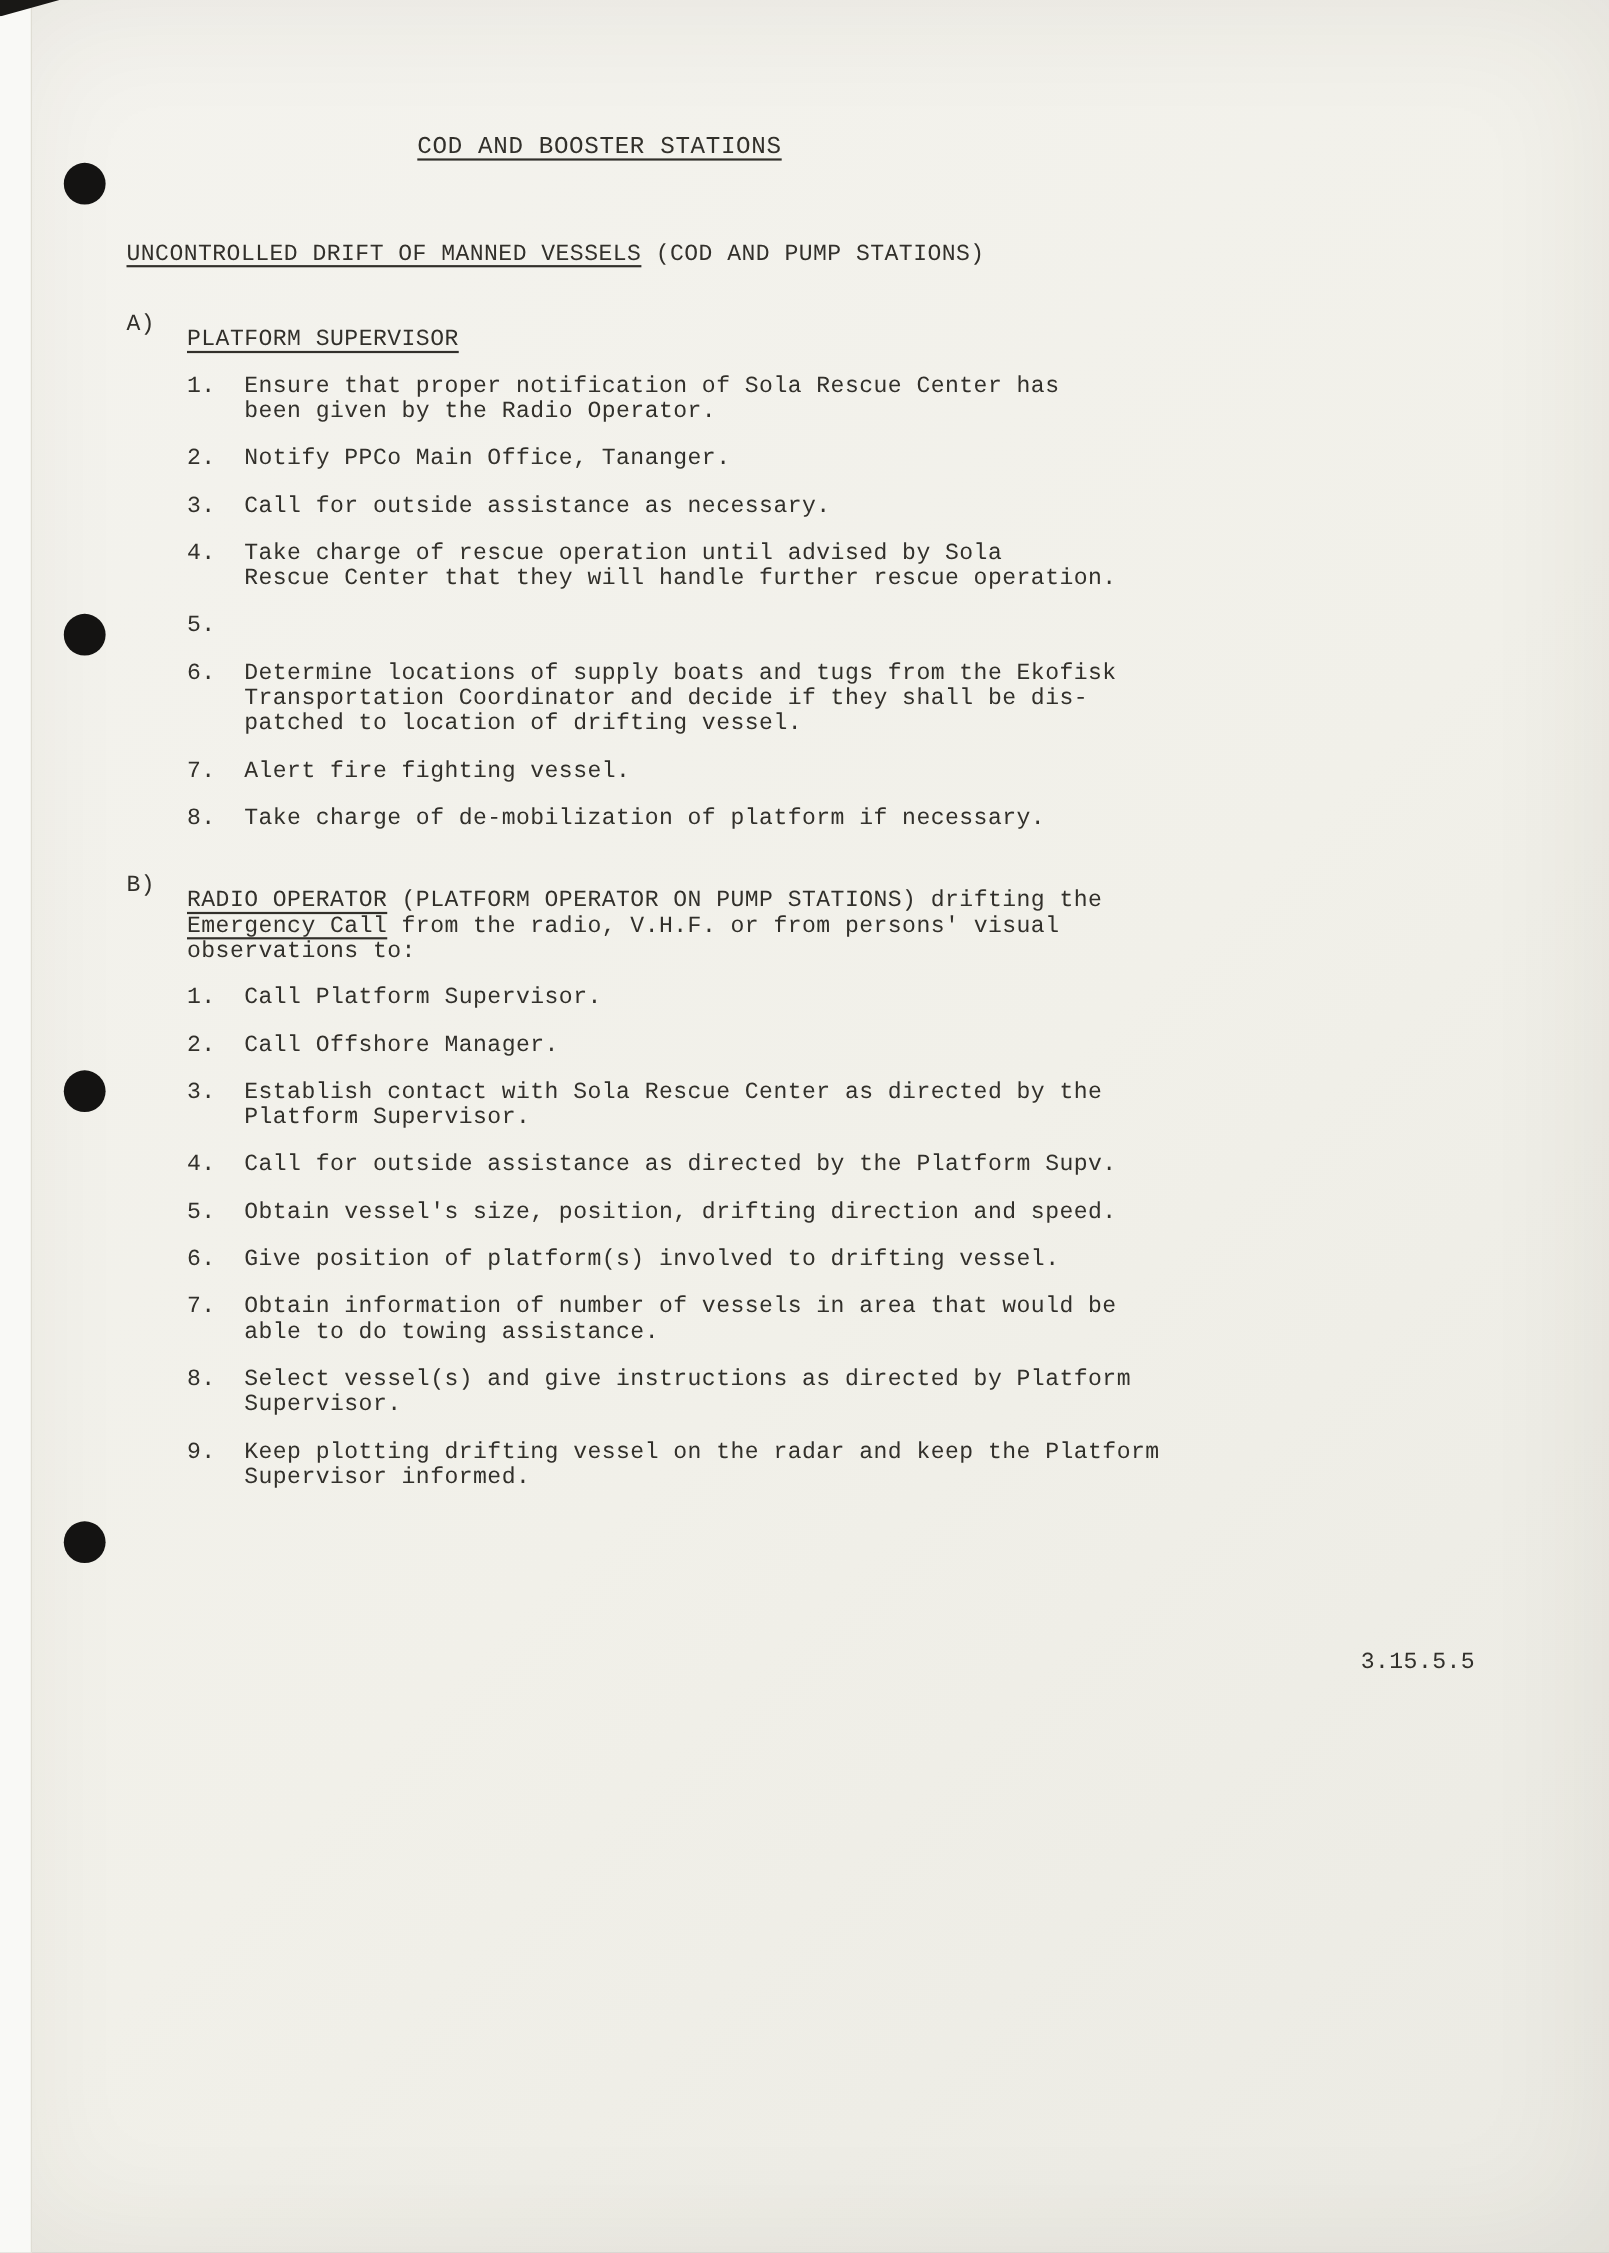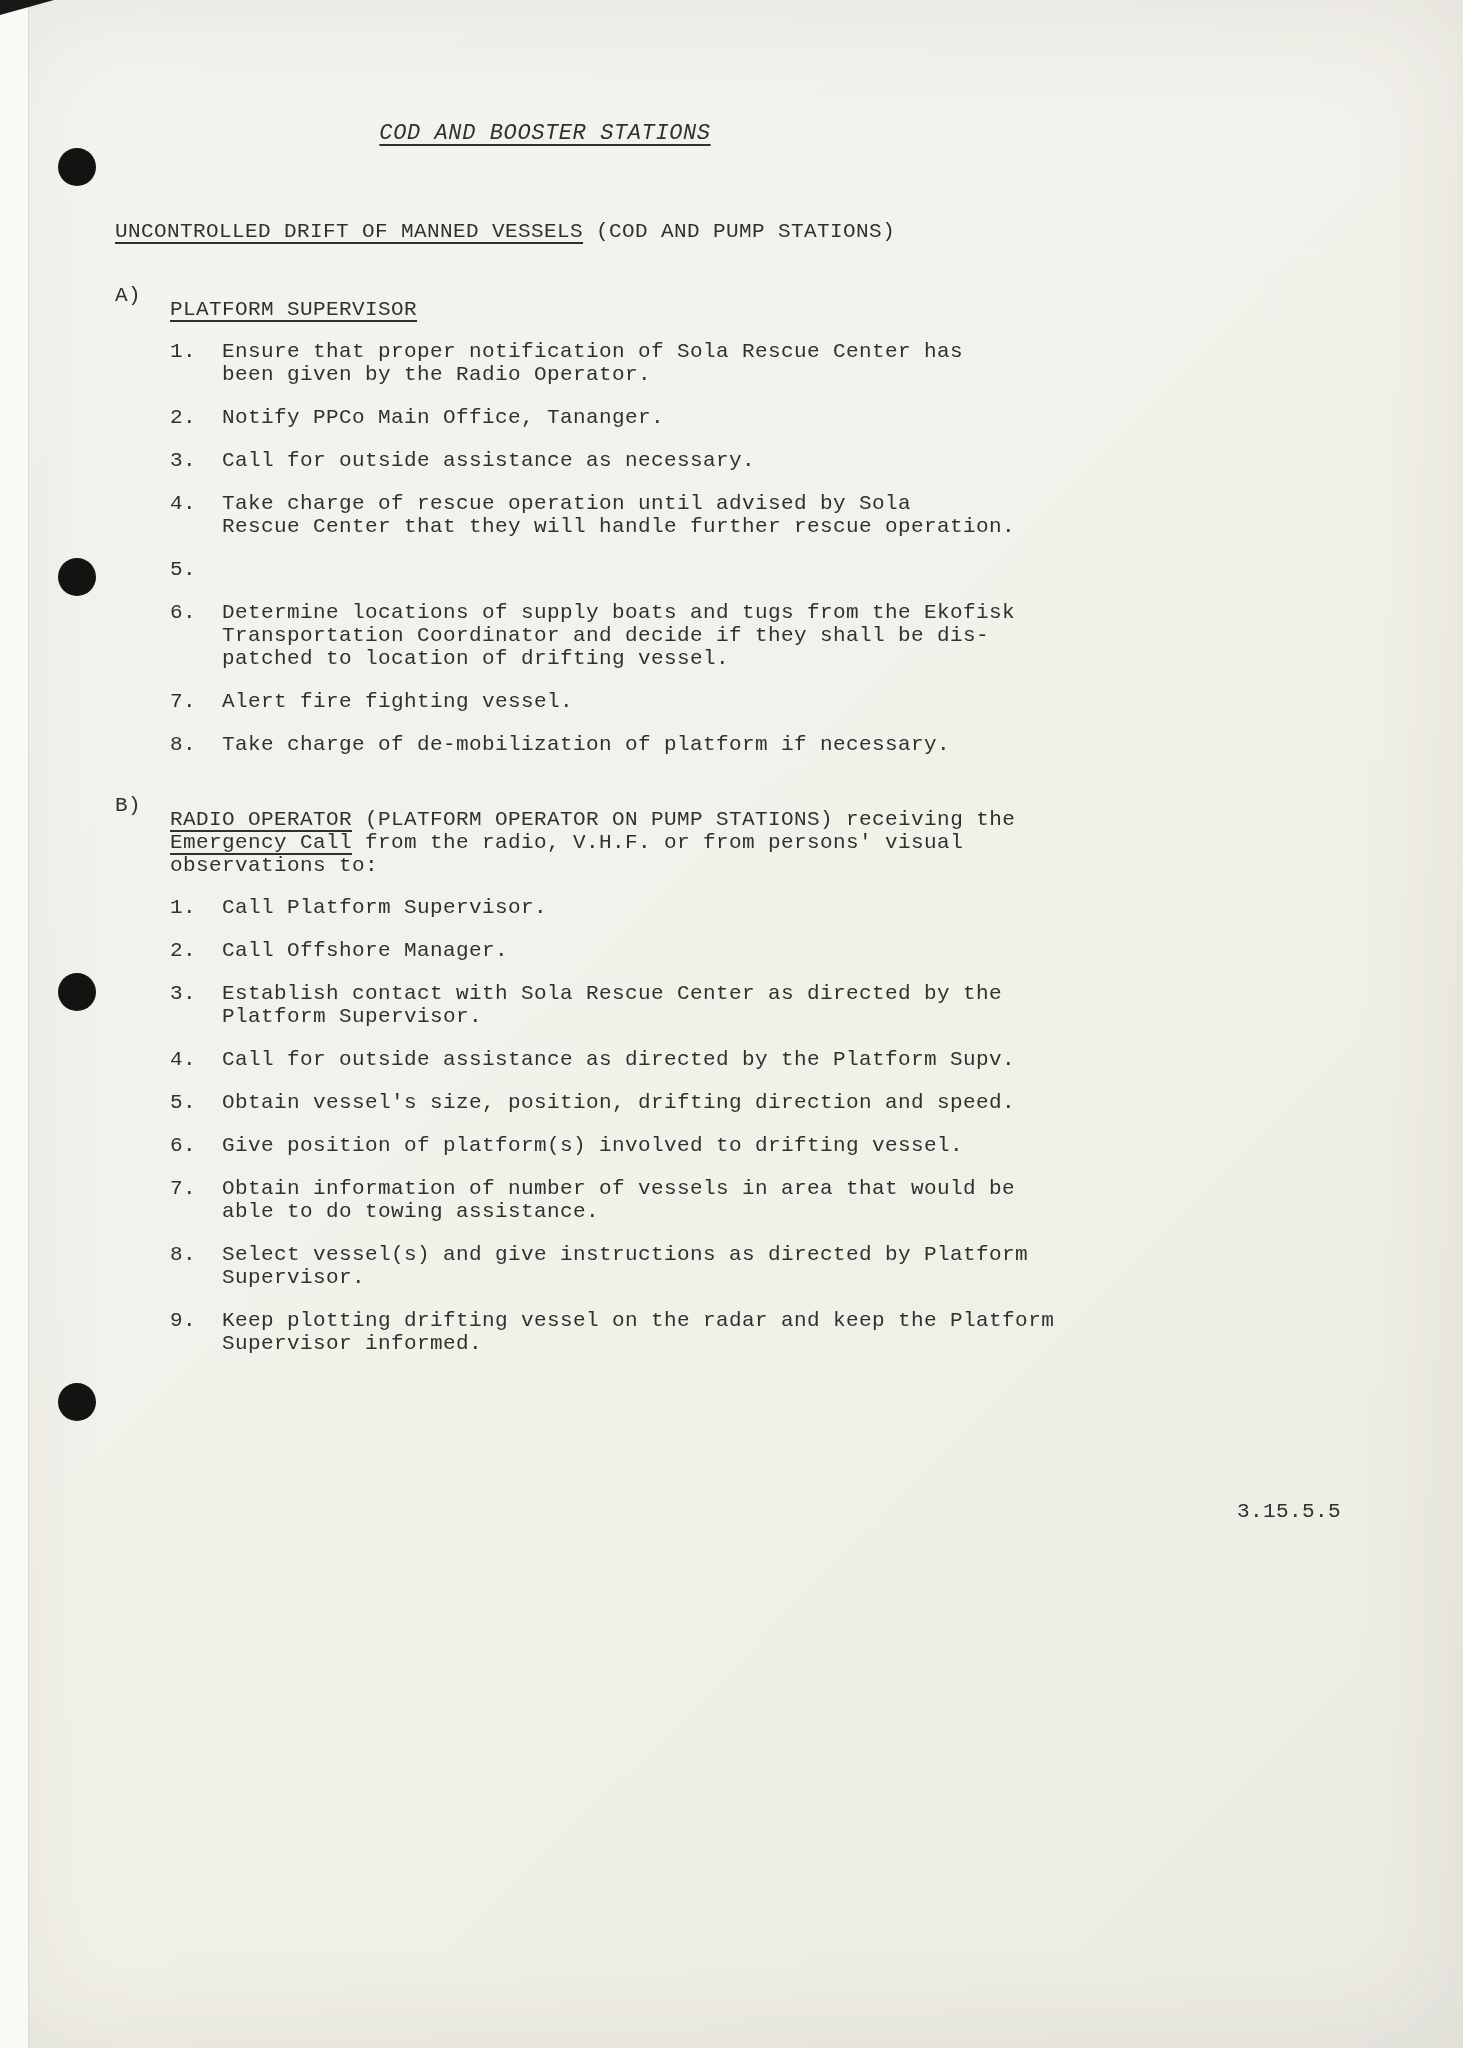--- a/index.html
+++ b/index.html
@@ -35,21 +35,20 @@
     position:absolute;left:115px;top:122px;width:1010px;
     font-size:21px;line-height:23px;letter-spacing:0.4px;
   }
   .title{
     width:860px;text-align:center;
     font-size:22px;letter-spacing:0.6px;
     margin:0 0 75px 0;
     text-decoration:underline;
     text-underline-offset:5px;
     text-decoration-thickness:1.5px;
-    font-style:italic;
   }
   .u{
     text-decoration:underline;
     text-underline-offset:5px;
     text-decoration-thickness:1.5px;
   }
   .heading{margin:0 0 41px 0;white-space:pre;}
   .section-head{display:flex;margin:0 0 19px 0;}
   .sec-label{width:55px;flex:none;}
   .sec-body{white-space:pre;margin-top:14px;}
@@ -131,21 +130,21 @@
           <div class="item">
             <span class="num">8.</span>
             <span class="text">Take charge of de-mobilization of platform if necessary.</span>
           </div>
         </div>
     </div>
 
     <div class="section section-b">
       <div class="section-head">
         <span class="sec-label">B)</span>
-        <span class="sec-body"><span class="u">RADIO OPERATOR</span><span> (PLATFORM OPERATOR ON PUMP STATIONS) receiving the
+        <span class="sec-body"><span class="u">RADIO OPERATOR</span><span> (PLATFORM OPERATOR ON PUMP STATIONS) drifting the
 </span><span class="u">Emergency Call</span><span> from the radio, V.H.F. or from persons' visual
 observations to:</span></span>
       </div>
       <div class="items">
 
           <div class="item">
             <span class="num">1.</span>
             <span class="text">Call Platform Supervisor.</span>
           </div>
 

